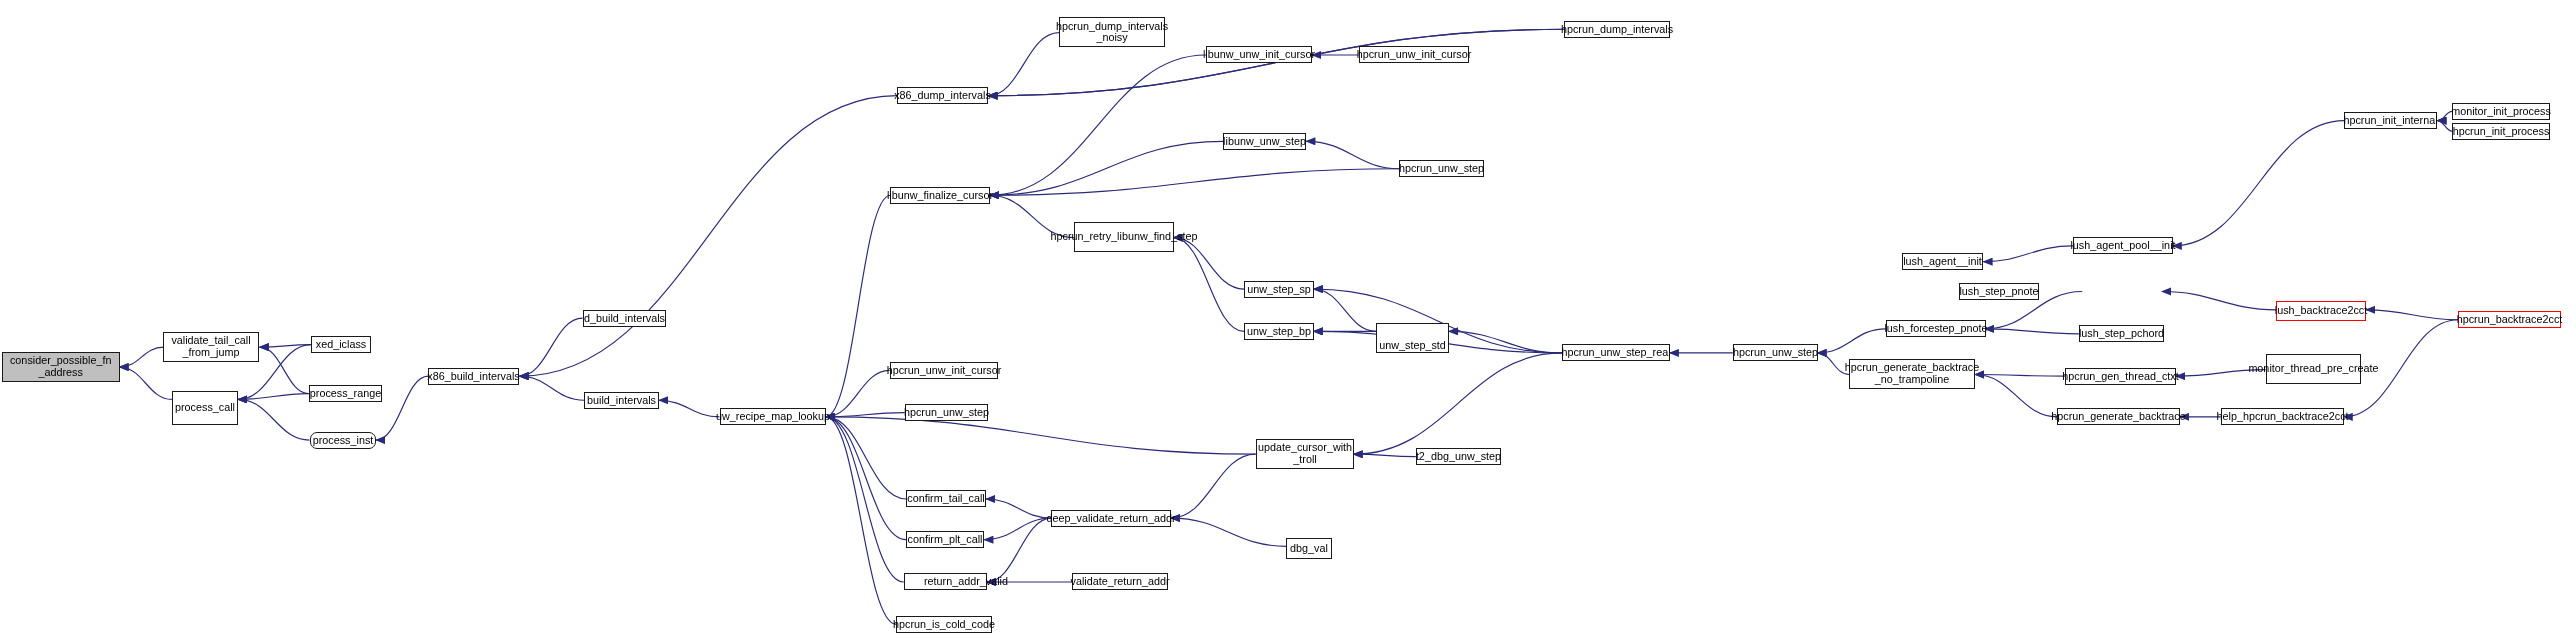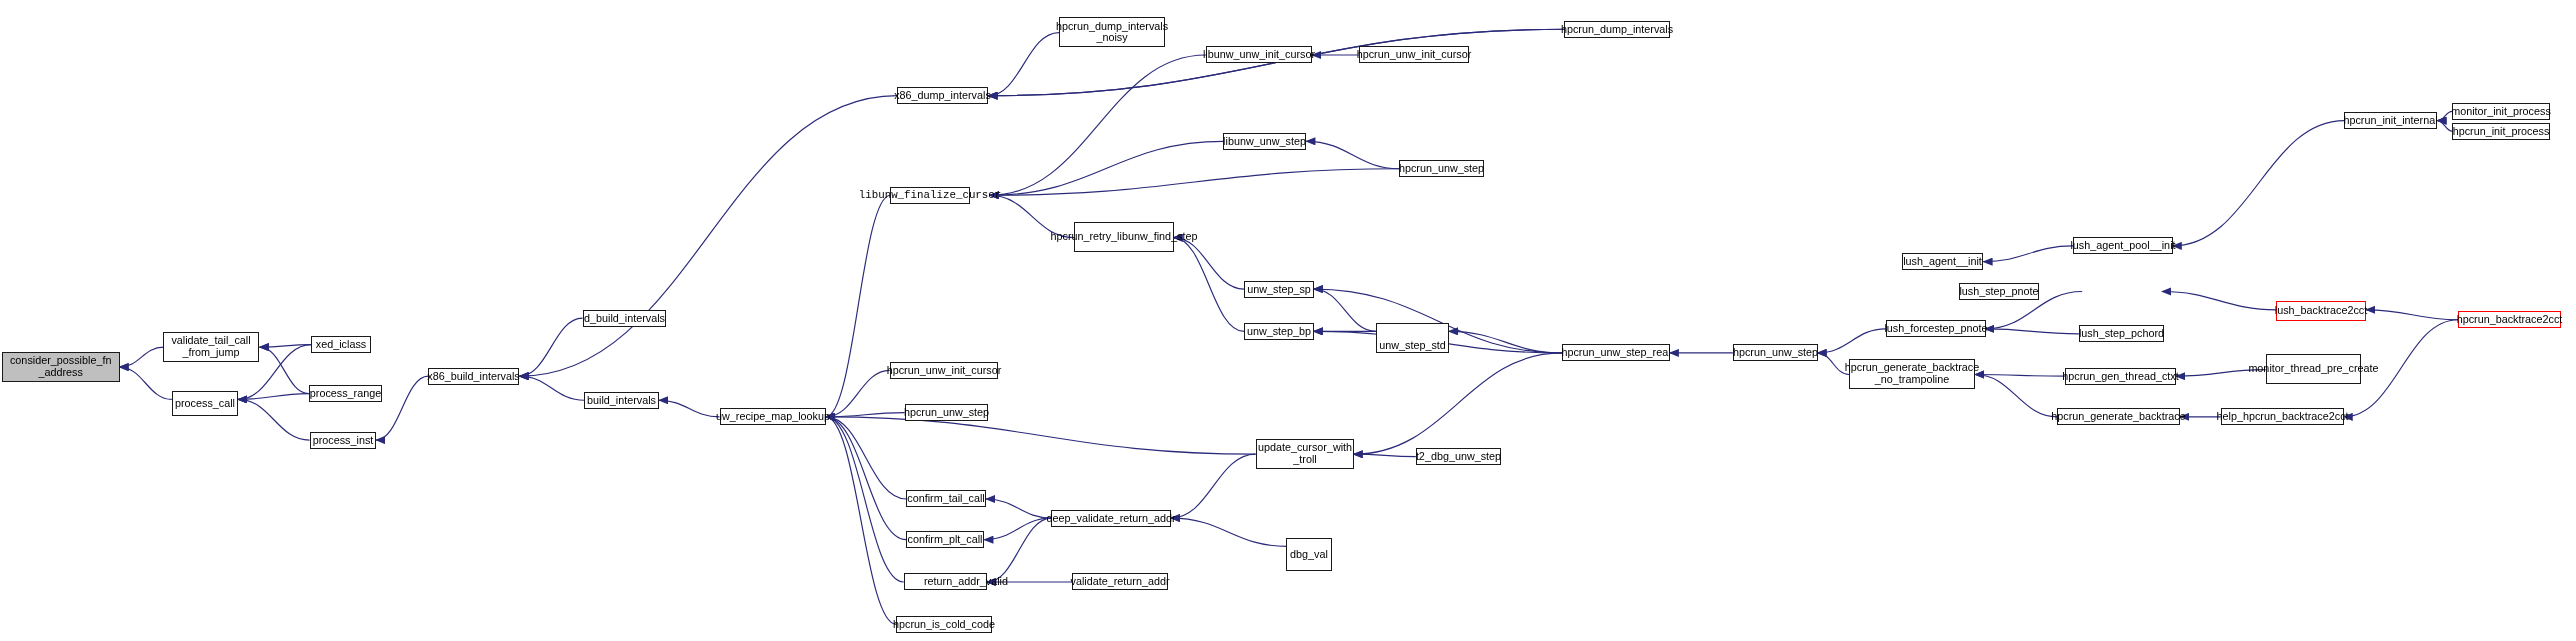--- a/index.html
+++ b/index.html
@@ -119,48 +119,48 @@
         <path d="M2955,134 C2946.9,134 2945.1,145 2937,145"></path>
         <path d="M2955,158 C2946.9,158 2945.1,145 2937,145"></path>
         <path d="M2962,385 C2912.05,385 2900.95,373 2851,373"></path>
         <path d="M2962,385 C2899.9,385 2886.1,502 2824,502"></path>
         <path d="M1885,35 C1572.7,35 1503.3,115 1191,115"></path>
       </g>
   </svg>
 <div class="node highlight" style="left: 1.7px; top: 352px; width: 118px; height: 30px; display: flex; flex-direction: column;"><span style="display: block;">consider_possible_fn</span><span style="display: block;">_address</span></div>
     <div class="node" style="left: 163px; top: 332px; width: 96px; height: 30px; display: flex; flex-direction: column;"><span style="display: block;">validate_tail_call</span><span style="display: block;">_from_jump</span></div>
     <div class="node" style="left: 311px; top: 336px; width: 60px; height: 16.6px;"><span style="display: block;">xed_iclass</span></div>
-    <div class="node" style="left: 172px; top: 391px; width: 66px; height: 25px;"><span style="display: block;">process_call</span></div>
+    <div class="node" style="left: 172px; top: 391px; width: 66px; height: 34px;"><span style="display: block;">process_call</span></div>
     <div class="node" style="left: 309px; top: 385px; width: 73px; height: 16.6px;"><span style="display: block;">process_range</span></div>
-    <div class="node" style="left: 310px; top: 432px; width: 66px; height: 16.6px;"><span style="display: block;">process_inst</span></div>
+    <div class="node" style="left: 310px; top: 432px; width: 66px; height: 16.6px; border-radius: 7px;"><span style="display: block;">process_inst</span></div>
     <div class="node" style="left: 428px; top: 368px; width: 91px; height: 16.6px;"><span style="display: block;">x86_build_intervals</span></div>
     <div class="node" style="left: 583px; top: 310px; width: 83px; height: 16.6px;"><span style="display: block;">d_build_intervals</span></div>
     <div class="node" style="left: 584px; top: 392px; width: 75px; height: 16.6px;"><span style="display: block;">build_intervals</span></div>
     <div class="node" style="left: 720px; top: 408px; width: 106px; height: 16.6px;"><span style="display: block;">uw_recipe_map_lookup</span></div>
     <div class="node" style="left: 897px; top: 87px; width: 91px; height: 16.6px;"><span style="display: block;">x86_dump_intervals</span></div>
-    <div class="node" style="left: 890px; top: 187px; width: 80px; height: 16.6px; font-family: Liberation Mono, monospace;"><span style="display: block;">libunw_finalize_cursor</span></div>
+    <div class="node" style="left: 890px; top: 187px; width: 100px; height: 16.6px;"><span style="display: block;">libunw_finalize_cursor</span></div>
     <div class="node" style="left: 890px; top: 362px; width: 108px; height: 16.6px;"><span style="display: block;">hpcrun_unw_init_cursor</span></div>
     <div class="node" style="left: 905px; top: 404px; width: 83px; height: 16.6px;"><span style="display: block;">hpcrun_unw_step</span></div>
     <div class="node" style="left: 906px; top: 490px; width: 80px; height: 16.6px;"><span style="display: block;">confirm_tail_call</span></div>
     <div class="node" style="left: 906px; top: 531px; width: 78px; height: 16.6px;"><span style="display: block;">confirm_plt_call</span></div>
     <div class="node" style="left: 904px; top: 573px; width: 83px; height: 16.6px; padding-left: 41px;"><span style="display: block;">return_addr_valid</span></div>
     <div class="node" style="left: 896px; top: 616px; width: 96px; height: 16.6px;"><span style="display: block;">hpcrun_is_cold_code</span></div>
     <div class="node" style="left: 1059px; top: 17.4px; width: 106px; height: 30px; display: flex; flex-direction: column;"><span style="display: block;">hpcrun_dump_intervals</span><span style="display: block;">_noisy</span></div>
     <div class="node" style="left: 1206px; top: 46px; width: 106px; height: 16.6px;"><span style="display: block;">libunw_unw_init_cursor</span></div>
     <div class="node" style="left: 1223px; top: 133px; width: 83px; height: 16.6px;"><span style="display: block;">libunw_unw_step</span></div>
     <div class="node" style="left: 1359px; top: 46px; width: 110px; height: 16.6px;"><span style="display: block;">hpcrun_unw_init_cursor</span></div>
     <div class="node" style="left: 1399px; top: 160px; width: 85px; height: 16.6px;"><span style="display: block;">hpcrun_unw_step</span></div>
     <div class="node" style="left: 1074px; top: 222px; width: 100px; height: 30px; display: flex; flex-direction: row;"><span style="display: block;">hpcrun_retry_libunw</span><span style="display: block;">_find_step</span></div>
     <div class="node" style="left: 1244px; top: 281px; width: 70px; height: 16.6px;"><span style="display: block;">unw_step_sp</span></div>
     <div class="node" style="left: 1244px; top: 323px; width: 70px; height: 16.6px;"><span style="display: block;">unw_step_bp</span></div>
     <div class="node" style="left: 1376px; top: 323px; width: 73px; height: 30px; align-items: flex-end;"><span style="display: block;">unw_step_std</span></div>
     <div class="node" style="left: 1256px; top: 439px; width: 98px; height: 30px; display: flex; flex-direction: column;"><span style="display: block;">update_cursor_with</span><span style="display: block;">_troll</span></div>
     <div class="node" style="left: 1416px; top: 448px; width: 85px; height: 16.6px;"><span style="display: block;">t2_dbg_unw_step</span></div>
     <div class="node" style="left: 1051px; top: 510px; width: 120px; height: 16.6px;"><span style="display: block;">deep_validate_return_addr</span></div>
-    <div class="node" style="left: 1286px; top: 538px; width: 46px; height: 33px;"><span style="display: block;">dbg_val</span></div>
+    <div class="node" style="left: 1286px; top: 538px; width: 46px; height: 21px;"><span style="display: block;">dbg_val</span></div>
     <div class="node" style="left: 1072px; top: 573px; width: 96px; height: 16.6px;"><span style="display: block;">validate_return_addr</span></div>
     <div class="node" style="left: 1562px; top: 344px; width: 108px; height: 16.6px;"><span style="display: block;">hpcrun_unw_step_real</span></div>
     <div class="node" style="left: 1733px; top: 344px; width: 85px; height: 16.6px;"><span style="display: block;">hpcrun_unw_step</span></div>
     <div class="node" style="left: 1849px; top: 359px; width: 126px; height: 30px; display: flex; flex-direction: column;"><span style="display: block;">hpcrun_generate_backtrace</span><span style="display: block;">_no_trampoline</span></div>
     <div class="node" style="left: 1902px; top: 253px; width: 81px; height: 16.6px;"><span style="display: block;">lush_agent__init</span></div>
     <div class="node" style="left: 1886px; top: 320px; width: 100px; height: 16.6px;"><span style="display: block;">lush_forcestep_pnote</span></div>
     <div class="node" style="left: 2073px; top: 237px; width: 100px; height: 16.6px;"><span style="display: block;">lush_agent_pool__init</span></div>
     <div class="node" style="left: 1959px; top: 283px; width: 80px; height: 16.6px;"><span style="display: block;">lush_step_pnote</span></div>
     <div class="node" style="left: 2079px; top: 325px; width: 85px; height: 16.6px;"><span style="display: block;">lush_step_pchord</span></div>
     <div class="node" style="left: 2065px; top: 368px; width: 111px; height: 16.6px;"><span style="display: block;">hpcrun_gen_thread_ctxt</span></div>

